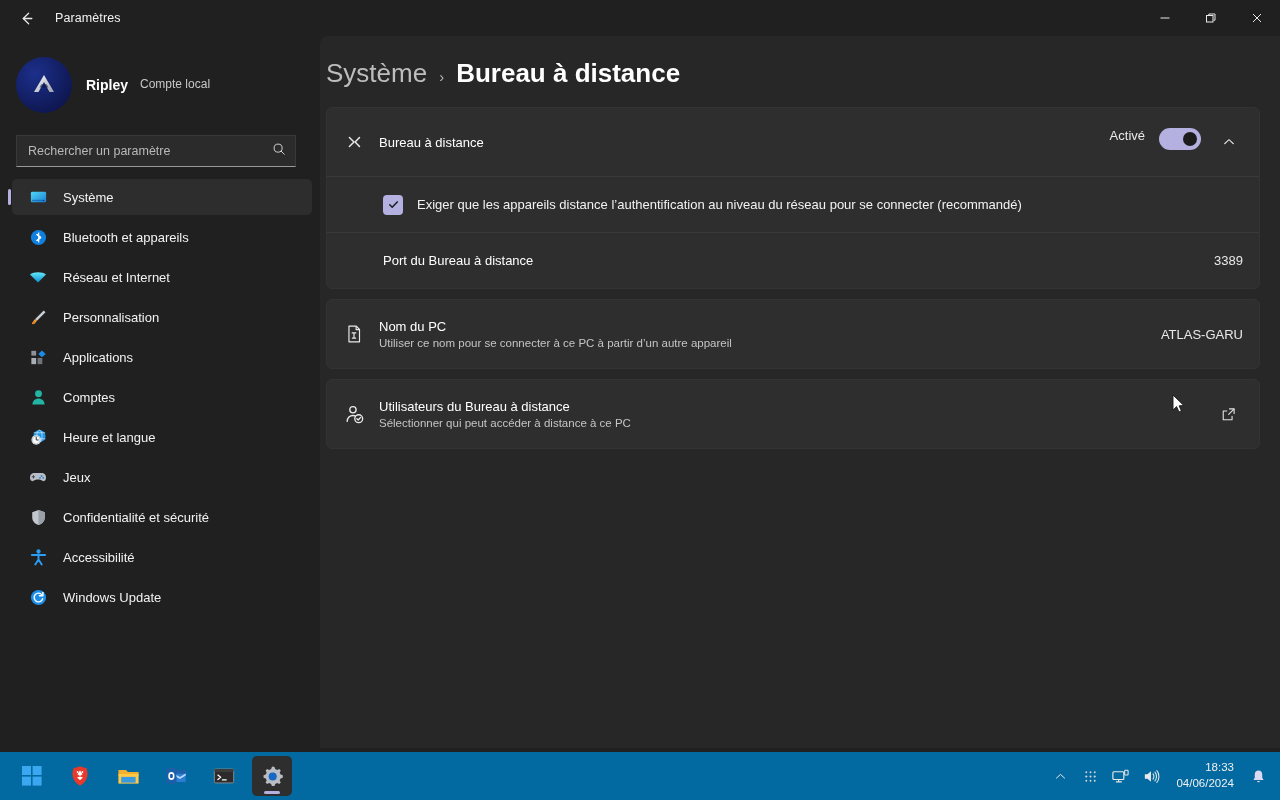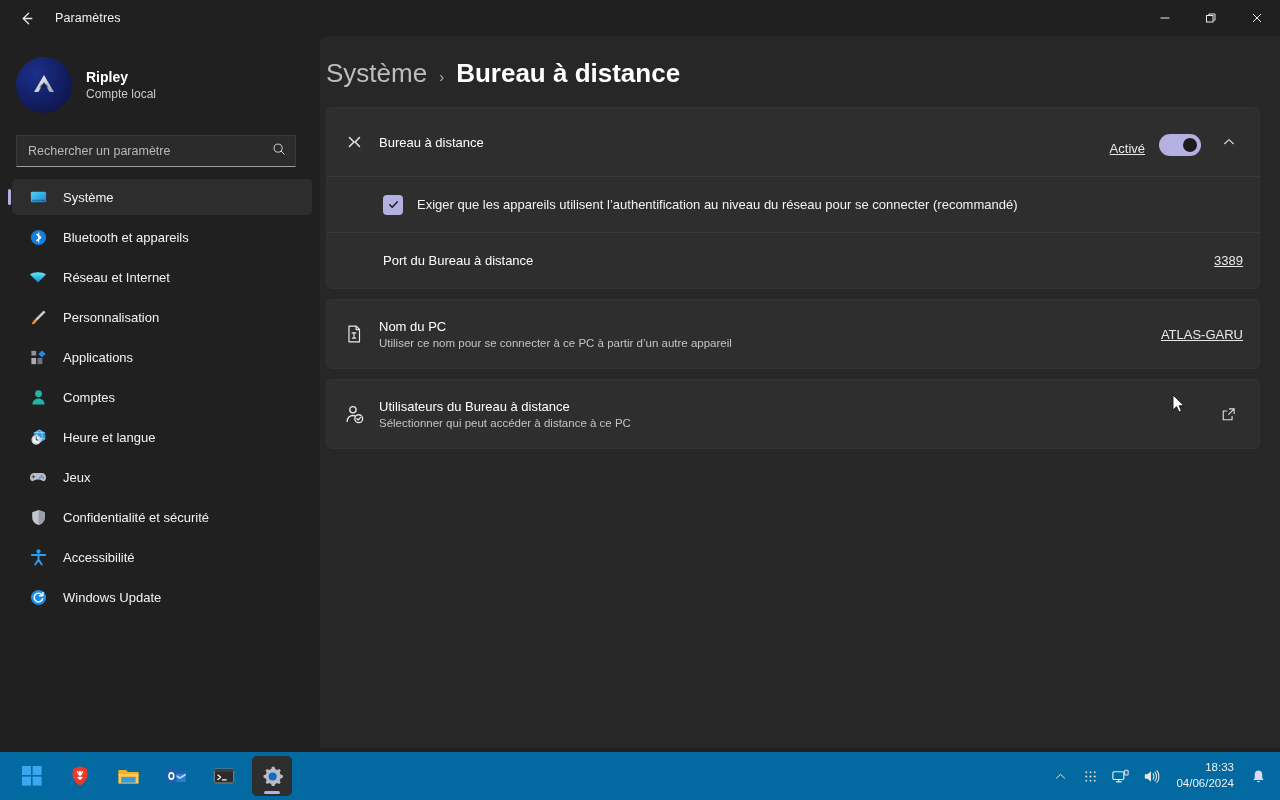--- a/index.html
+++ b/index.html
@@ -45,21 +45,21 @@
     display: flex; align-items: center; gap: 14px;
     margin: 21px 0 0 16px;
   }
   .avatar {
     width: 56px; height: 56px; border-radius: 50%;
     background: radial-gradient(circle at 34% 30%, #1c2f8a 0%, #142169 45%, #0a0f3d 100%);
     display: flex; align-items: center; justify-content: center;
     position: relative; overflow: hidden;
   }
   .avatar svg { display: block; }
-  .account-info { display: flex; flex-direction: column; gap: 2px; }
+  .account-info { display: flex; flex-direction: row; gap: 12px; }
   .account-name { font-size: 14px; font-weight: bold; color: #ffffff; }
   .account-type { font-size: 12px; color: #c8c8c8; }
 
   .searchbox {
     position: relative; margin: 22px 0 0 16px;
     width: 280px; height: 32px;
     background: #2b2b2b;
     border: 1px solid #393939;
     border-bottom: 1px solid #9a9a9a;
     border-radius: 0;
@@ -133,22 +133,22 @@
   .row.tall { min-height: 68px; }
   .row-ico {
     width: 36px; flex: 0 0 36px;
     display: flex; align-items: center; justify-content: flex-start;
     color: #e9e9e9;
   }
   .row-texts { display: flex; flex-direction: column; gap: 3px; flex: 1; min-width: 0; }
   .row-title { font-size: 13px; color: #ffffff; }
   .row-sub { font-size: 11.5px; color: #c4c4c4; }
   .row-right {
-    display: flex; align-items: flex-end; gap: 14px;
-    margin-left: auto; color: #e6e6e6; text-decoration: underline;
+    display: flex; align-items: flex-start; gap: 14px;
+    margin-left: auto; color: #e6e6e6;
   }
   .row-value { font-size: 13px; color: #e9e9e9; }
 
   
   .toggle {
     width: 42px; height: 22px; border-radius: 11px;
     background: #b4b0e0; position: relative; flex: 0 0 42px;
   }
   .toggle .knob {
     position: absolute; right: 4px; top: 4px;
@@ -445,21 +445,21 @@
           </div>
         </div>
       </div>
 
       <div class="row cbrow">
         <div class="checkbox">
           <svg width="13" height="13" viewBox="0 0 16 16" fill="none">
             <path d="M3.4 8.4 L6.4 11.4 L12.6 4.8" stroke="#1c1c1c" stroke-width="1.8" stroke-linecap="round" stroke-linejoin="round"></path>
           </svg>
         </div>
-        <span class="cb-label">Exiger que les appareils utilisent l’authentification au niveau du réseau pour se connecter (recommandé)</span>
+        <span class="cb-label">Exiger que les appareils distance l’authentification au niveau du réseau pour se connecter (recommandé)</span>
       </div>
 
       <div class="row port-row">
         <div class="row-texts">
           <div class="row-title">Port du Bureau à distance</div>
         </div>
         <div class="row-right">
           <span class="row-value">3389</span>
         </div>
       </div>

